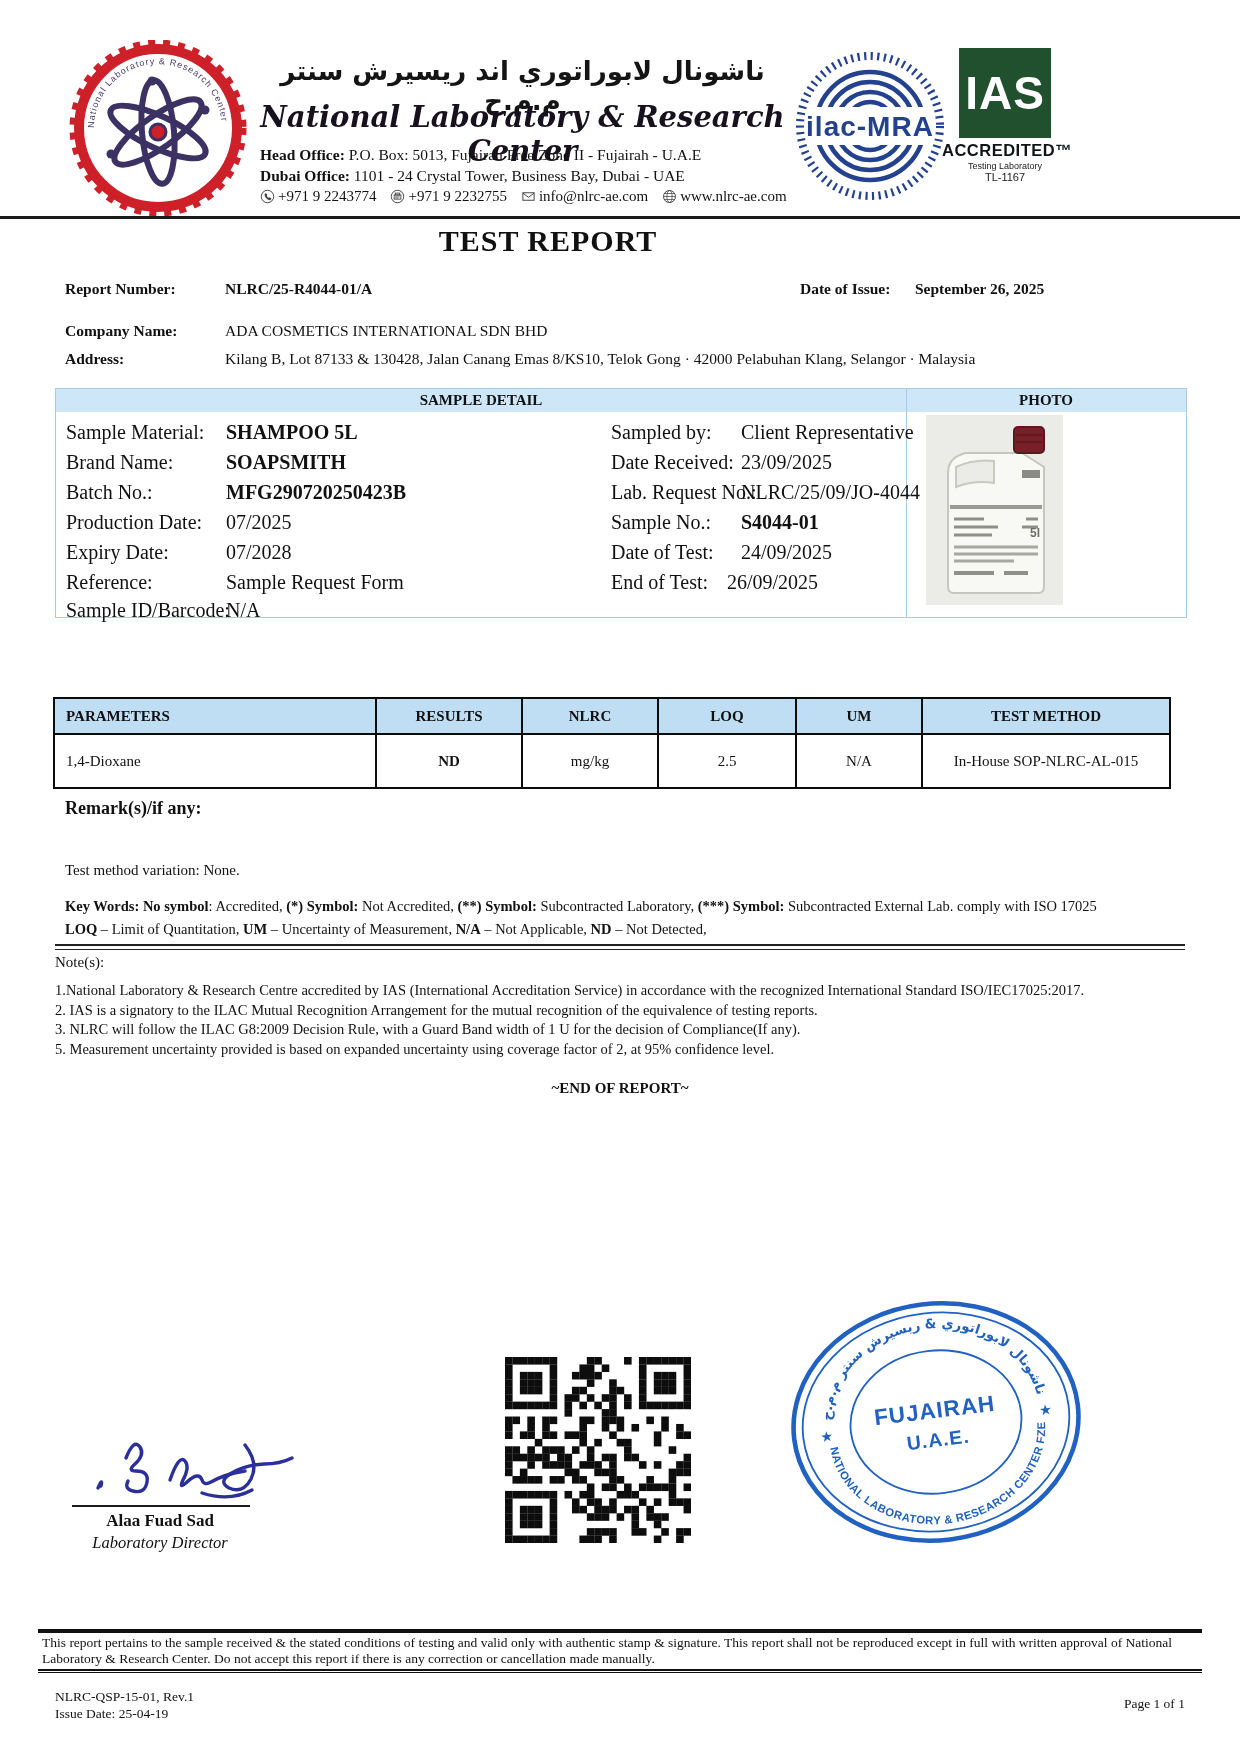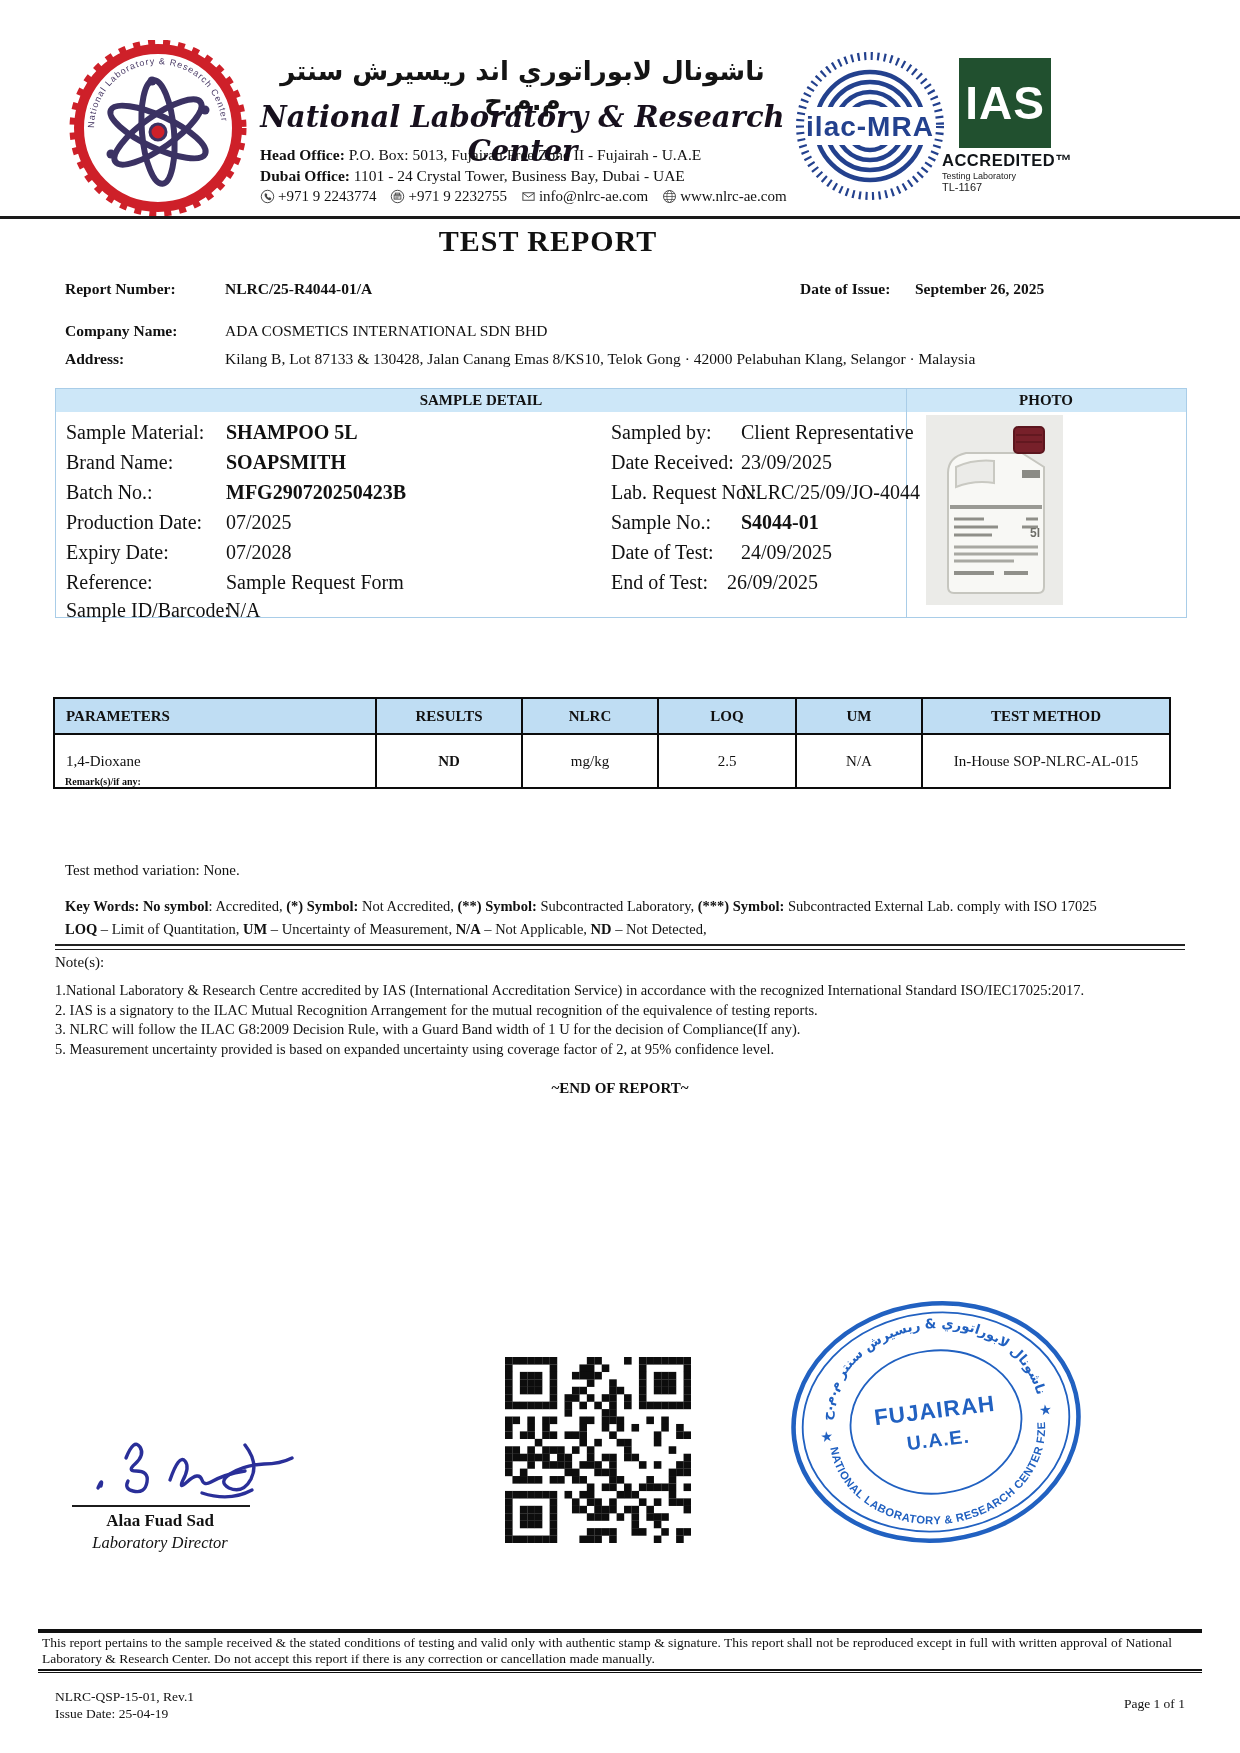--- a/index.html
+++ b/index.html
@@ -9,21 +9,21 @@
   .b{font-weight:bold;}
   
   #arabic-name{left:250px;top:56px;width:545px;text-align:center;direction:rtl;
     font-family:"DejaVu Sans",sans-serif;font-size:26px;font-weight:bold;color:#141414;}
   #org-name{left:250px;top:100px;width:545px;text-align:center;
     font-family:"DejaVu Serif",serif;font-style:italic;font-weight:bold;font-size:29px;color:#17101d;}
   .office-line{left:260px;width:540px;font-size:15.5px;}
   .contact-line{left:260px;top:188px;width:560px;font-size:15px;display:flex;gap:14px;align-items:center;}
   .contact-item{display:flex;align-items:center;gap:3px;}
   .cicon{width:15px;height:15px;display:inline-block;}
-  #ias-box{left:942px;top:58px;width:126px;text-align:left;font-family:"Liberation Sans",sans-serif;}
+  #ias-box{left:942px;top:48px;width:126px;text-align:center;font-family:"Liberation Sans",sans-serif;}
   #ias-square{width:92px;height:90px;margin:0 auto;background:#21502f;color:#fff;
      display:flex;align-items:center;justify-content:center;font-size:46px;font-weight:bold;letter-spacing:1px;}
   #ias-accredited{font-size:16.5px;font-weight:bold;color:#101418;margin-top:3px;letter-spacing:.5px;}
   #ias-sub{font-size:9px;color:#222;margin-top:1px;}
   #ias-code{font-size:11px;color:#222;}
   #header-rule{left:0;top:216px;width:1240px;height:3px;background:#1a1a1a;}
   #doc-title{left:0;top:224px;width:1096px;text-align:center;font-size:30px;font-weight:bold;letter-spacing:1px;}
   
   .lbl{font-weight:bold;}
   .info-row{font-size:15.5px;}
@@ -229,21 +229,21 @@
       <td class="first">1,4-Dioxane</td>
       <td class="b">ND</td>
       <td>mg/kg</td>
       <td>2.5</td>
       <td>N/A</td>
       <td>In-House SOP-NLRC-AL-015</td>
     </tr>
   </tbody>
     </table>
 
-  <div class="abs b" style="left:65px;top:776px;font-size:10px;">Remark(s)/if any:</div>
+  <div class="abs b" style="left:65px;top:798px;font-size:18px;">Remark(s)/if any:</div>
   <div class="abs" style="left:65px;top:862px;font-size:15px;">Test method variation: None.</div>
 
   <div class="abs" style="left:65px;top:898px;width:1115px;font-size:14.5px;">
     <span class="b">Key Words: </span><span class="b">No symbol</span><span>: Accredited, </span><span class="b">(*) Symbol:</span><span> Not Accredited, </span><span class="b">(**) Symbol:</span><span> Subcontracted Laboratory, </span><span class="b">(***) Symbol:</span><span> Subcontracted External Lab. comply with ISO 17025</span>
   </div>
   <div class="abs" style="left:65px;top:921px;width:1115px;font-size:14.5px;">
     <span class="b">LOQ</span><span> – Limit of Quantitation, </span><span class="b">UM</span><span> – Uncertainty of Measurement, </span><span class="b">N/A</span><span> – Not Applicable, </span><span class="b">ND</span><span> – Not Detected,</span>
   </div>
 
   <div class="abs" id="notes-rule"></div>

